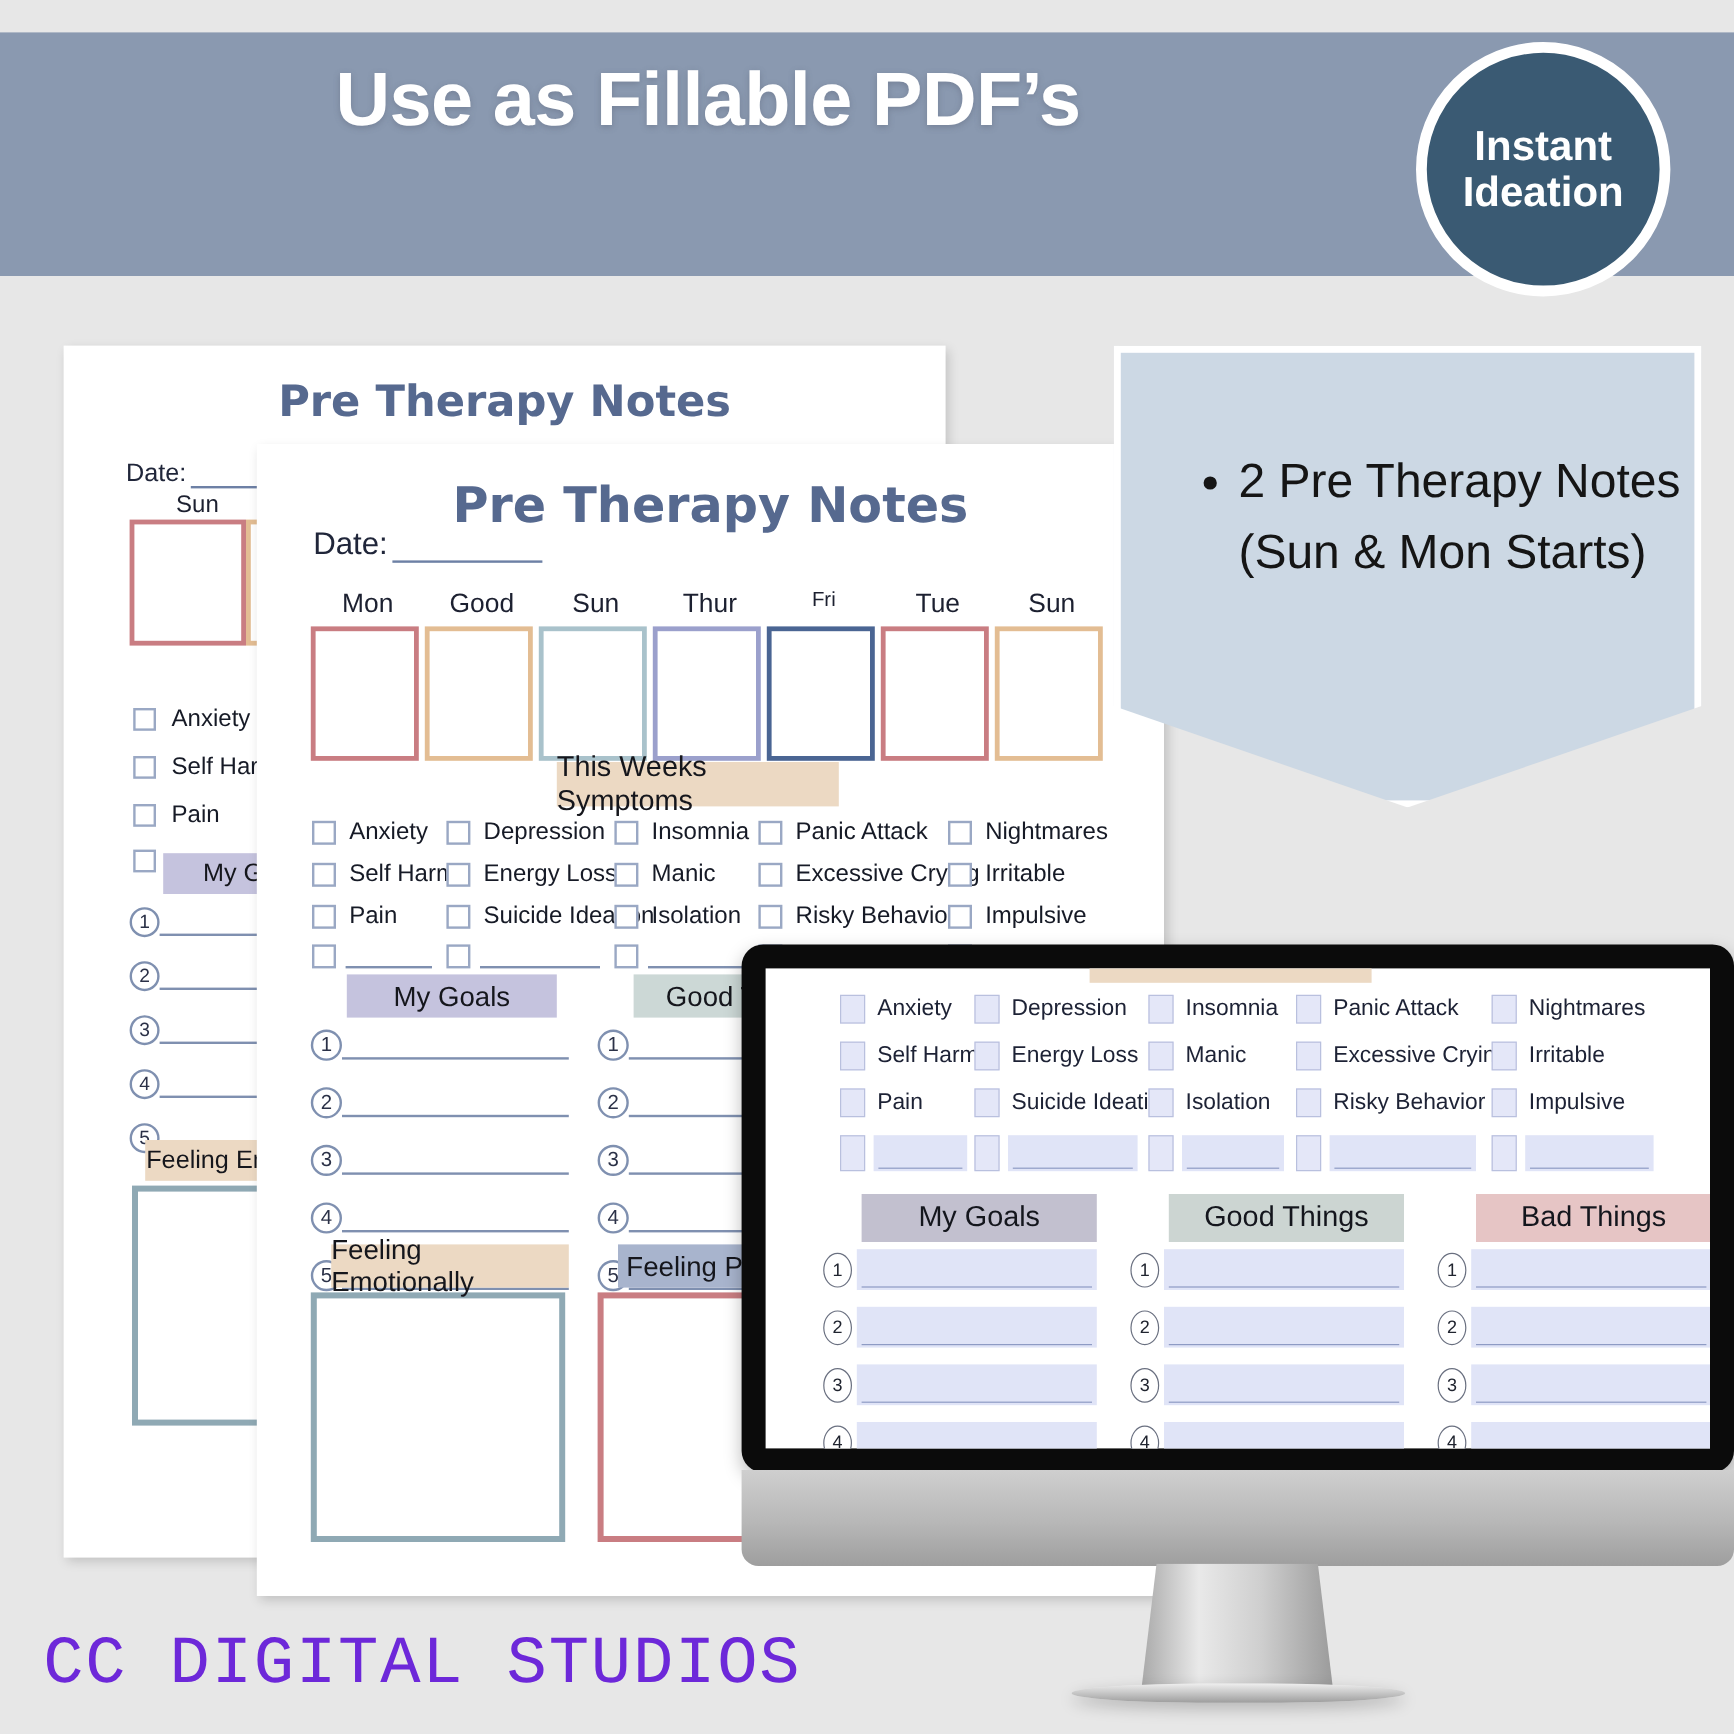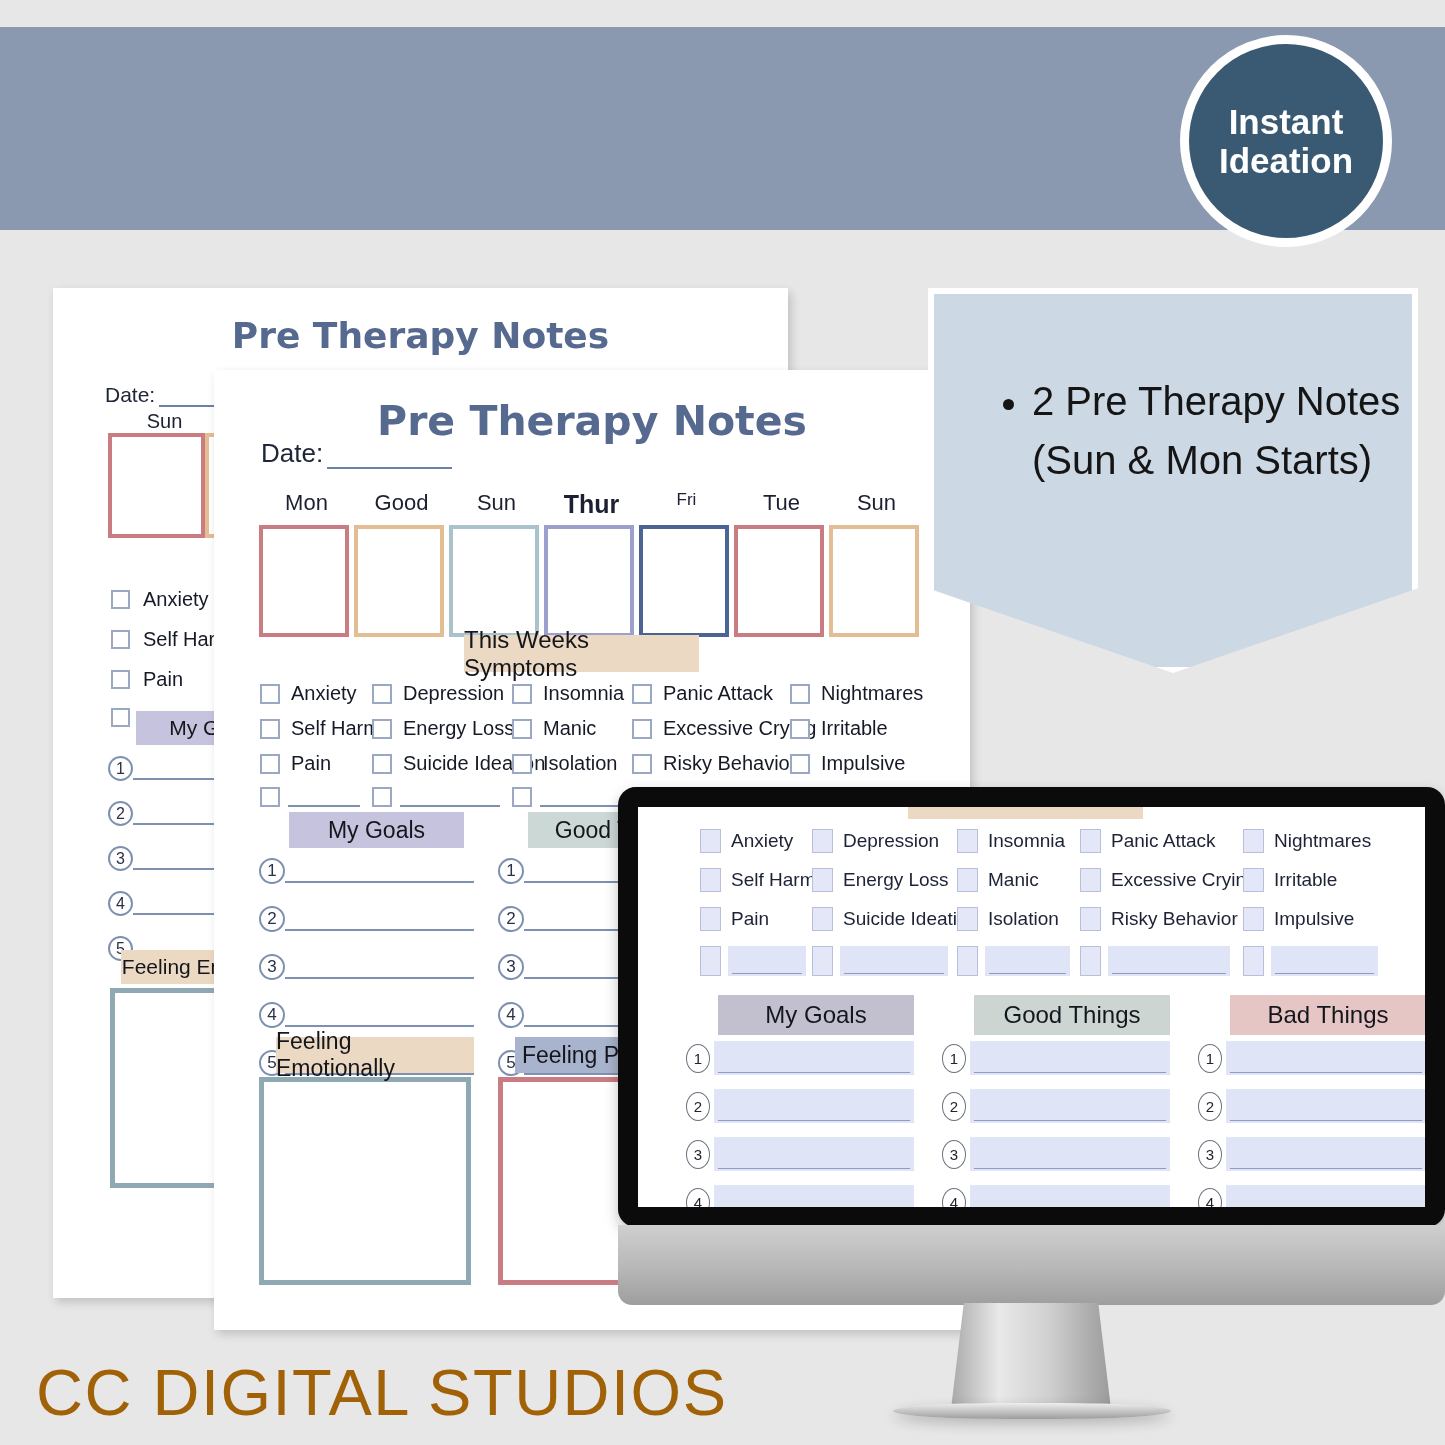--- a/index.html
+++ b/index.html
@@ -152,31 +152,32 @@
     color:#20242f;box-sizing:border-box;flex:0 0 auto;background:#fff;
   }
   .m-chip{
     display:flex;align-items:center;justify-content:center;
     color:#14161d;box-sizing:border-box;
   }
 
   
   .brand{
     position:absolute;left:36px;top:1355px;
-    color:#a16207;font-size:65px;letter-spacing:1.5px;
-    font-family:Liberation Sans, sans-serif;
+    color:#6d28d9;font-size:56px;letter-spacing:1.5px;
+    font-family:Liberation Mono, monospace;
   }
 </style>
 </head>
 <body>
 
 <div class="stage">
 
   <div class="header-band"></div>
   <div class="header-title">
+    <span>Use as Fillable PDF’s</span>
   </div>
 
   <div class="badge">
     <span>Instant</span>
     <span>Ideation</span>
   </div>
 
   <div class="pennant"></div>
   <ul class="pennant-list">
     <li>2 Pre Therapy Notes (Sun &amp; Mon Starts)</li>
@@ -250,21 +251,21 @@
       <span>Date:</span>
       <span class="line" style="width:125px;height:22px;"></span>
     </div>
 
 
     <div style="position:absolute;left:45px;top:120px;width:665px;">
       <div style="display:flex;">
         <div class="daylabel" style="width:95px;font-size:22px;">Mon</div>
         <div class="daylabel" style="width:95px;font-size:22px;">Good</div>
         <div class="daylabel" style="width:95px;font-size:22px;">Sun</div>
-        <div class="daylabel" style="width:95px;font-size:25px;font-weight:bold;">Thur</div>
+        <div class="daylabel" style="width:95px;font-size:22px;">Thur</div>
         <div class="daylabel" style="width:95px;font-size:17px;">Fri</div>
         <div class="daylabel" style="width:95px;font-size:22px;">Tue</div>
         <div class="daylabel" style="width:95px;font-size:22px;">Sun</div>
       </div>
       <div style="display:flex;margin-top:6px;">
         <div class="daybox" style="width:90px;height:112px;margin-right:5px;border:4px solid #c97d82;"></div>
         <div class="daybox" style="width:90px;height:112px;margin-right:5px;border:4px solid #e3bd93;"></div>
         <div class="daybox" style="width:90px;height:112px;margin-right:5px;border:4px solid #a9c2cb;"></div>
         <div class="daybox" style="width:90px;height:112px;margin-right:5px;border:4px solid #9ba0cc;"></div>
         <div class="daybox" style="width:90px;height:112px;margin-right:5px;border:4px solid #4a6593;"></div>

